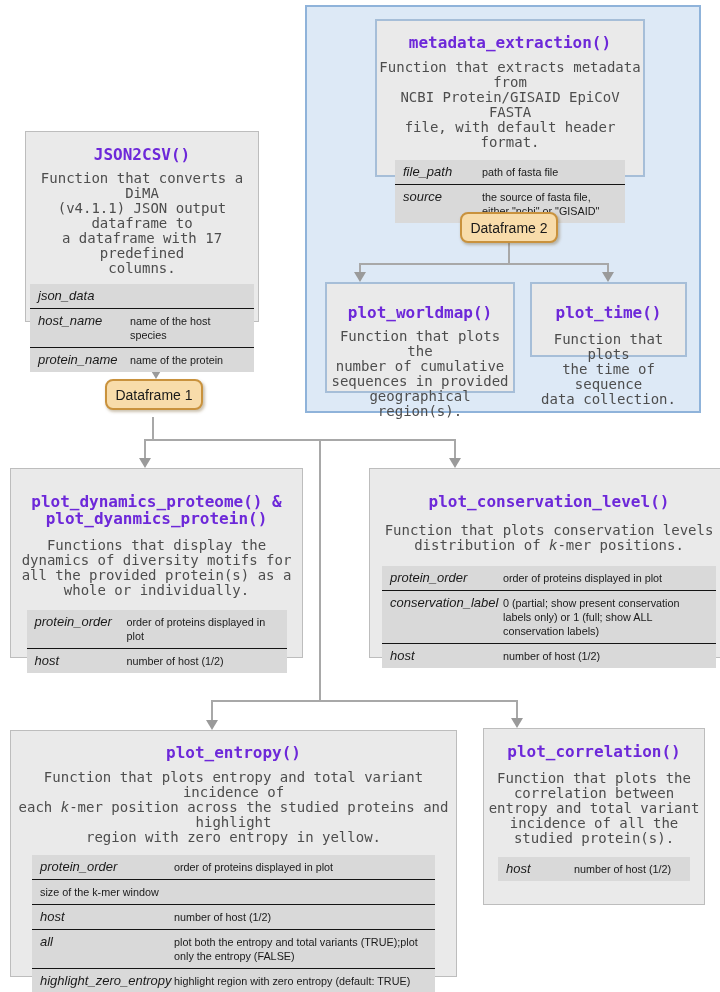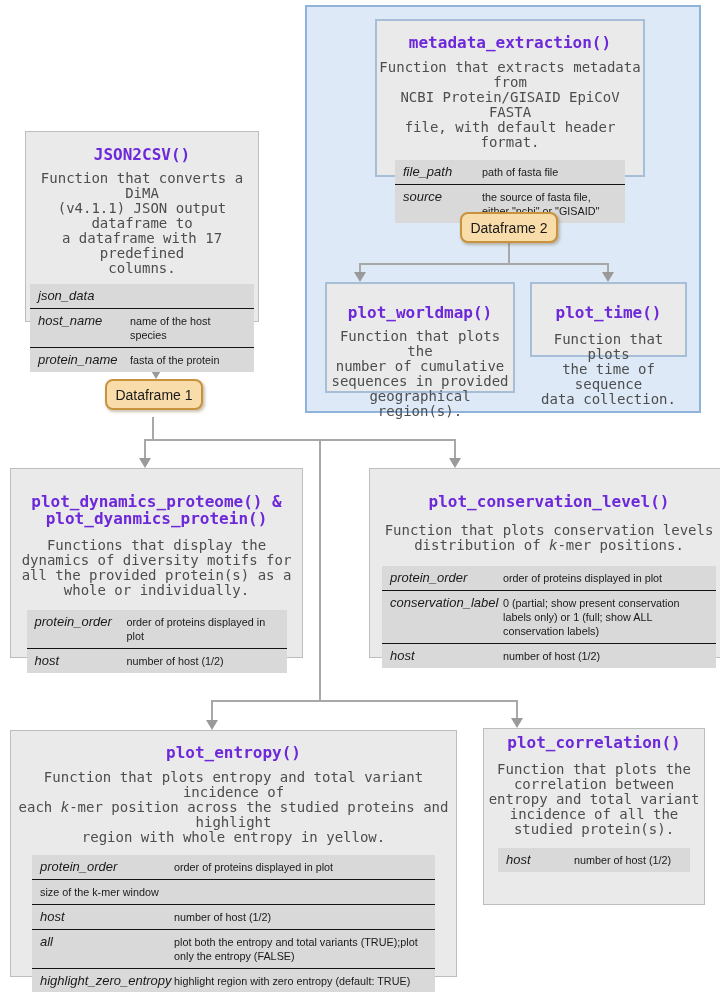--- a/index.html
+++ b/index.html
@@ -112,21 +112,21 @@
     <div class="ptable" style="width:224px;margin-top:8px">
       <div class="prow">
         <div class="pname" style="width:80px">json_data</div>
       </div>
       <div class="prow">
         <div class="pname" style="width:80px">host_name</div>
         <div class="pdesc">name of the host species</div>
       </div>
       <div class="prow">
         <div class="pname" style="width:80px">protein_name</div>
-        <div class="pdesc">fasta of the protein</div>
+        <div class="pdesc">name of the protein</div>
       </div>
     </div>
   </div>
 
   <div class="dfnode" style="left:105px;top:379px;width:98px;height:31px">
     <span>Dataframe 1</span>
   </div>
 
   <div class="fbox" style="left:10px;top:468px;width:293px;height:190px">
     <div class="ftitle" style="margin-top:24px">plot_dynamics_proteome() &amp;
@@ -164,21 +164,21 @@
         <div class="pname" style="width:101px">host</div>
         <div class="pdesc">number of host (1/2)</div>
       </div>
     </div>
   </div>
 
   <div class="fbox" style="left:10px;top:730px;width:447px;height:247px">
     <div class="ftitle">plot_entropy()</div>
     <div class="fdesc"><span>Function that plots entropy and total variant incidence of
 each </span><i>k</i><span>-mer position across the studied proteins and highlight
-region with whole entropy in yellow.</span></div>
+region with zero entropy in yellow.</span></div>
     <div class="ptable" style="width:403px;margin-top:10px">
       <div class="prow">
         <div class="pname" style="width:122px">protein_order</div>
         <div class="pdesc">order of proteins displayed in plot</div>
       </div>
       <div class="prow">
         <div class="pdesc">size of the k-mer window</div>
       </div>
       <div class="prow">
         <div class="pname" style="width:122px">host</div>
@@ -189,21 +189,21 @@
         <div class="pdesc">plot both the entropy and total variants (TRUE);plot only the entropy (FALSE)</div>
       </div>
       <div class="prow">
         <div class="pname" style="width:122px">highlight_zero_entropy</div>
         <div class="pdesc">highlight region with zero entropy (default: TRUE)</div>
       </div>
     </div>
   </div>
 
   <div class="fbox" style="left:483px;top:728px;width:222px;height:177px">
-    <div class="ftitle" style="margin-top:5px">plot_correlation()</div>
+    <div class="ftitle" style="margin-top:14px">plot_correlation()</div>
     <div class="fdesc" style="margin-top:11px">Function that plots the
 correlation between
 entropy and total variant
 incidence of all the
 studied protein(s).</div>
     <div class="ptable" style="width:192px;margin-top:11px">
       <div class="prow">
         <div class="pname" style="width:56px">host</div>
         <div class="pdesc">number of host (1/2)</div>
       </div>

